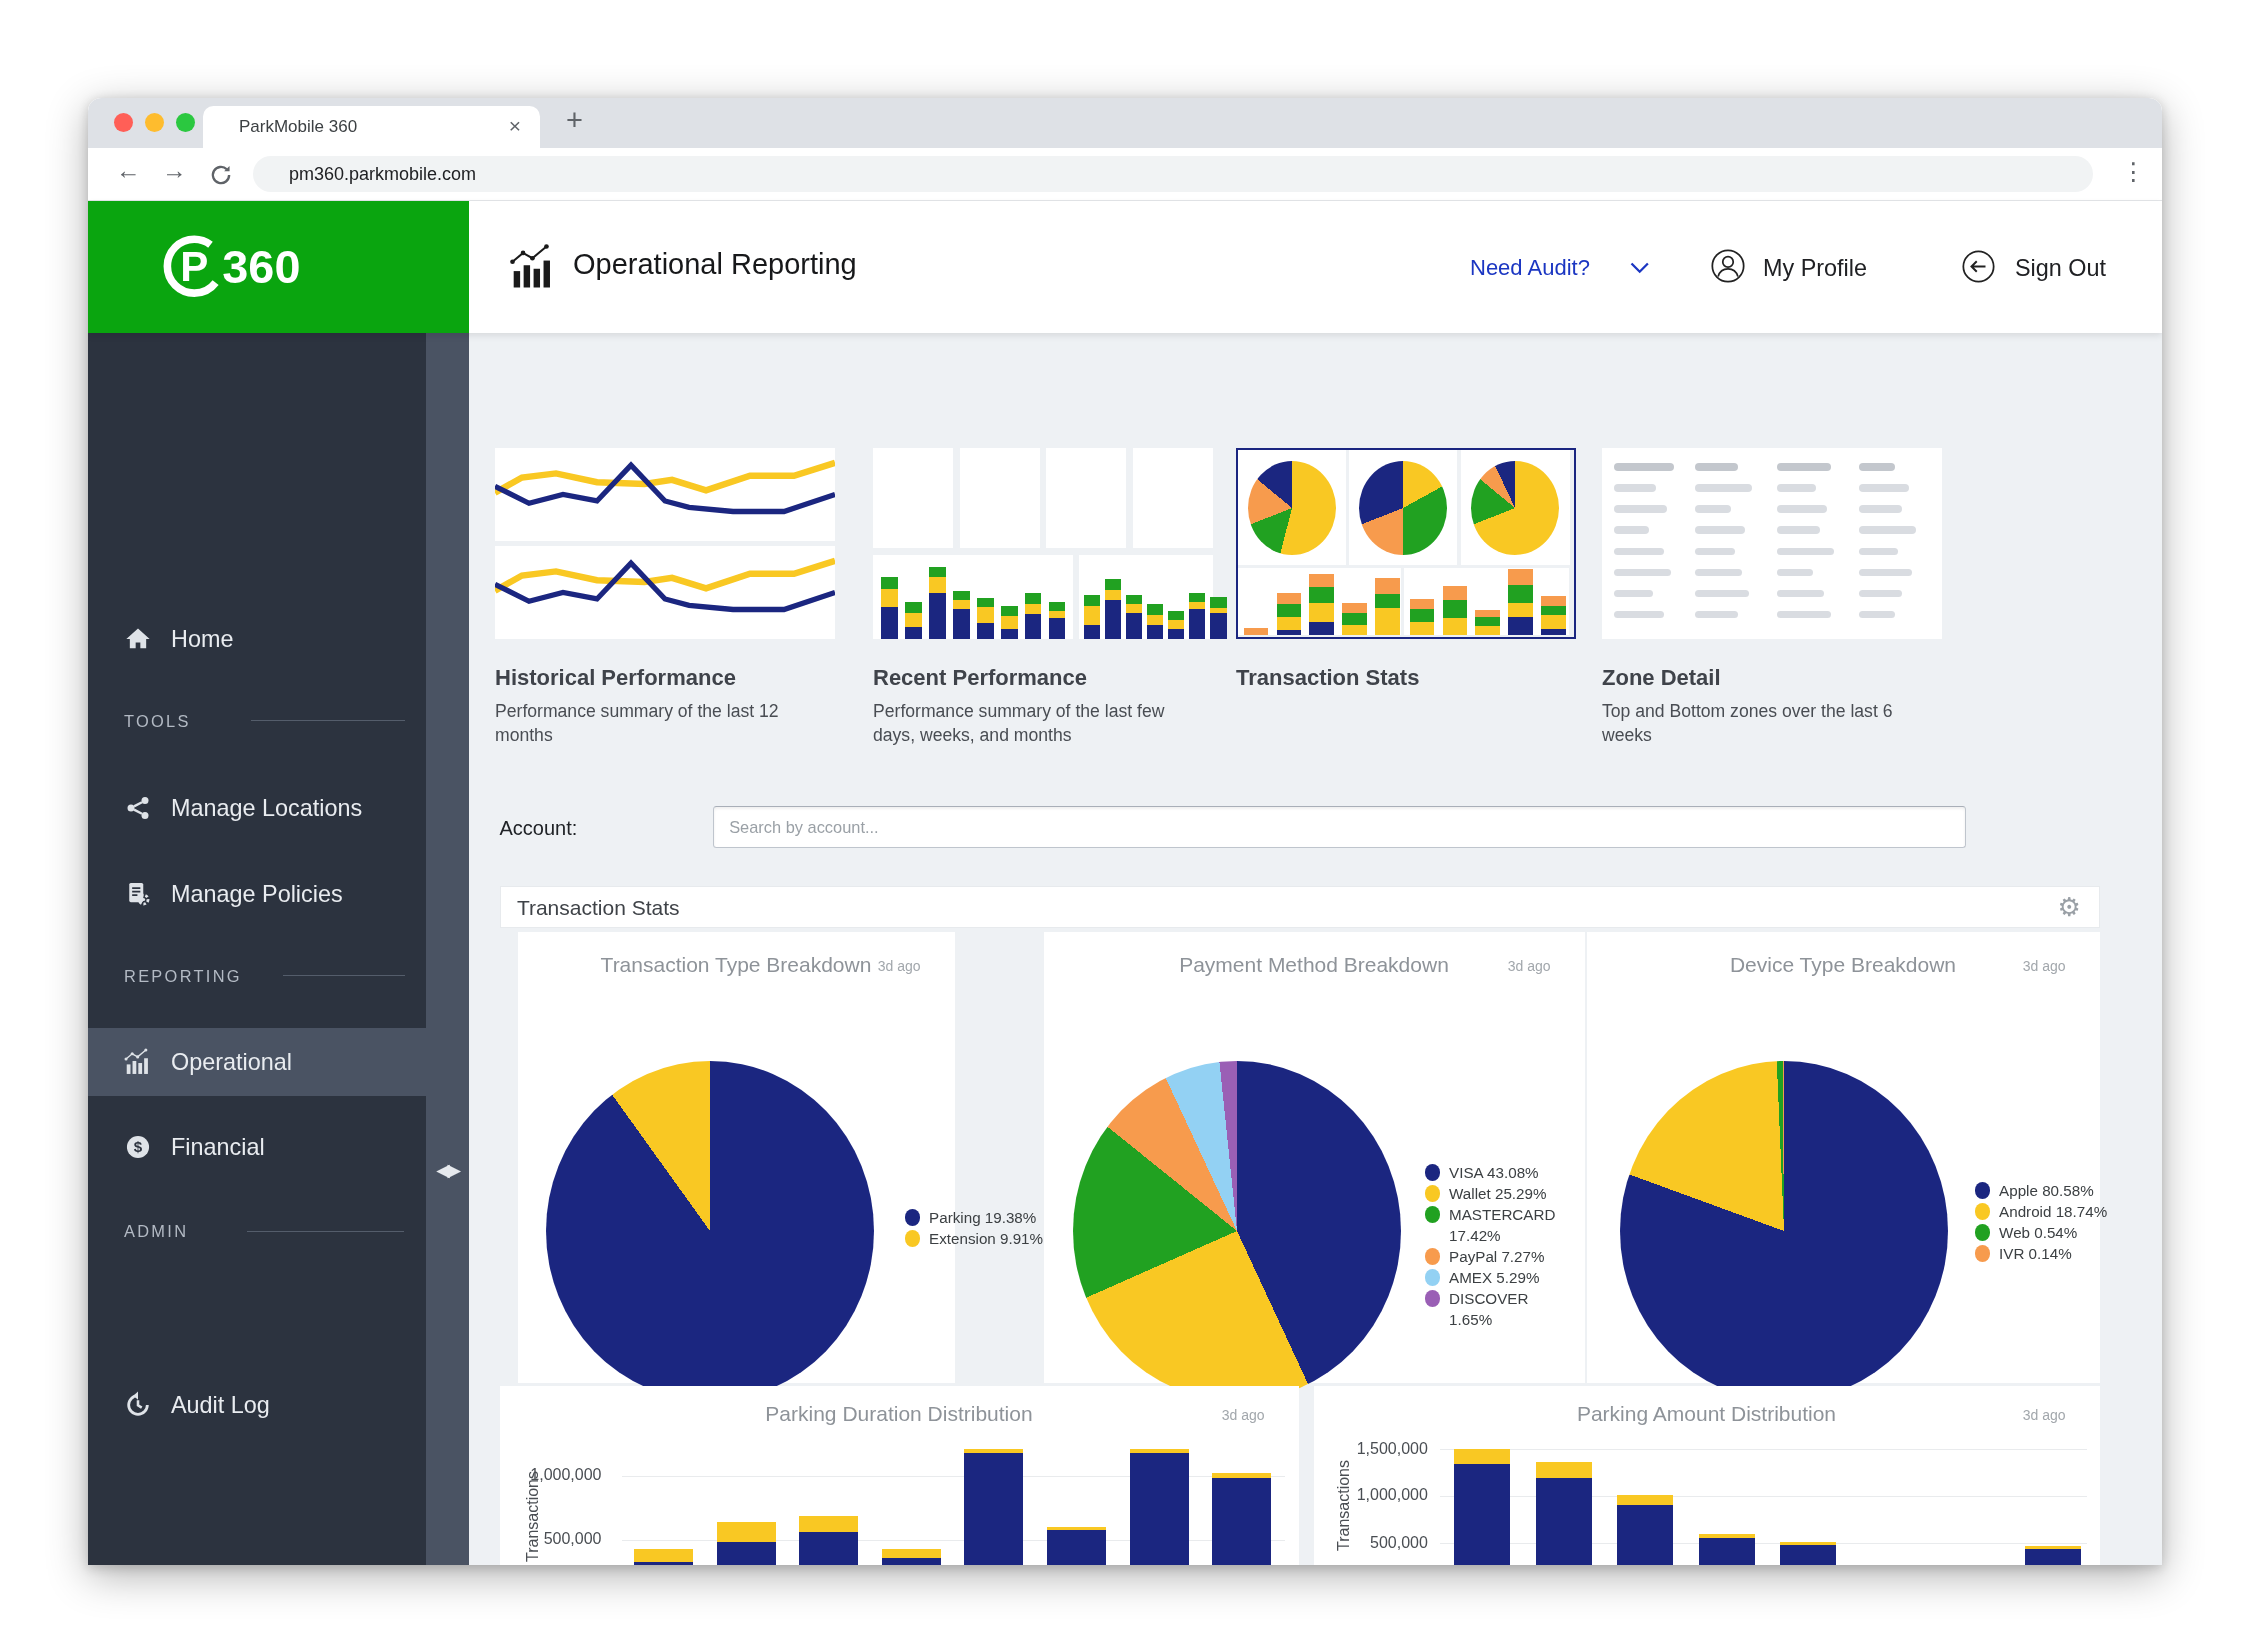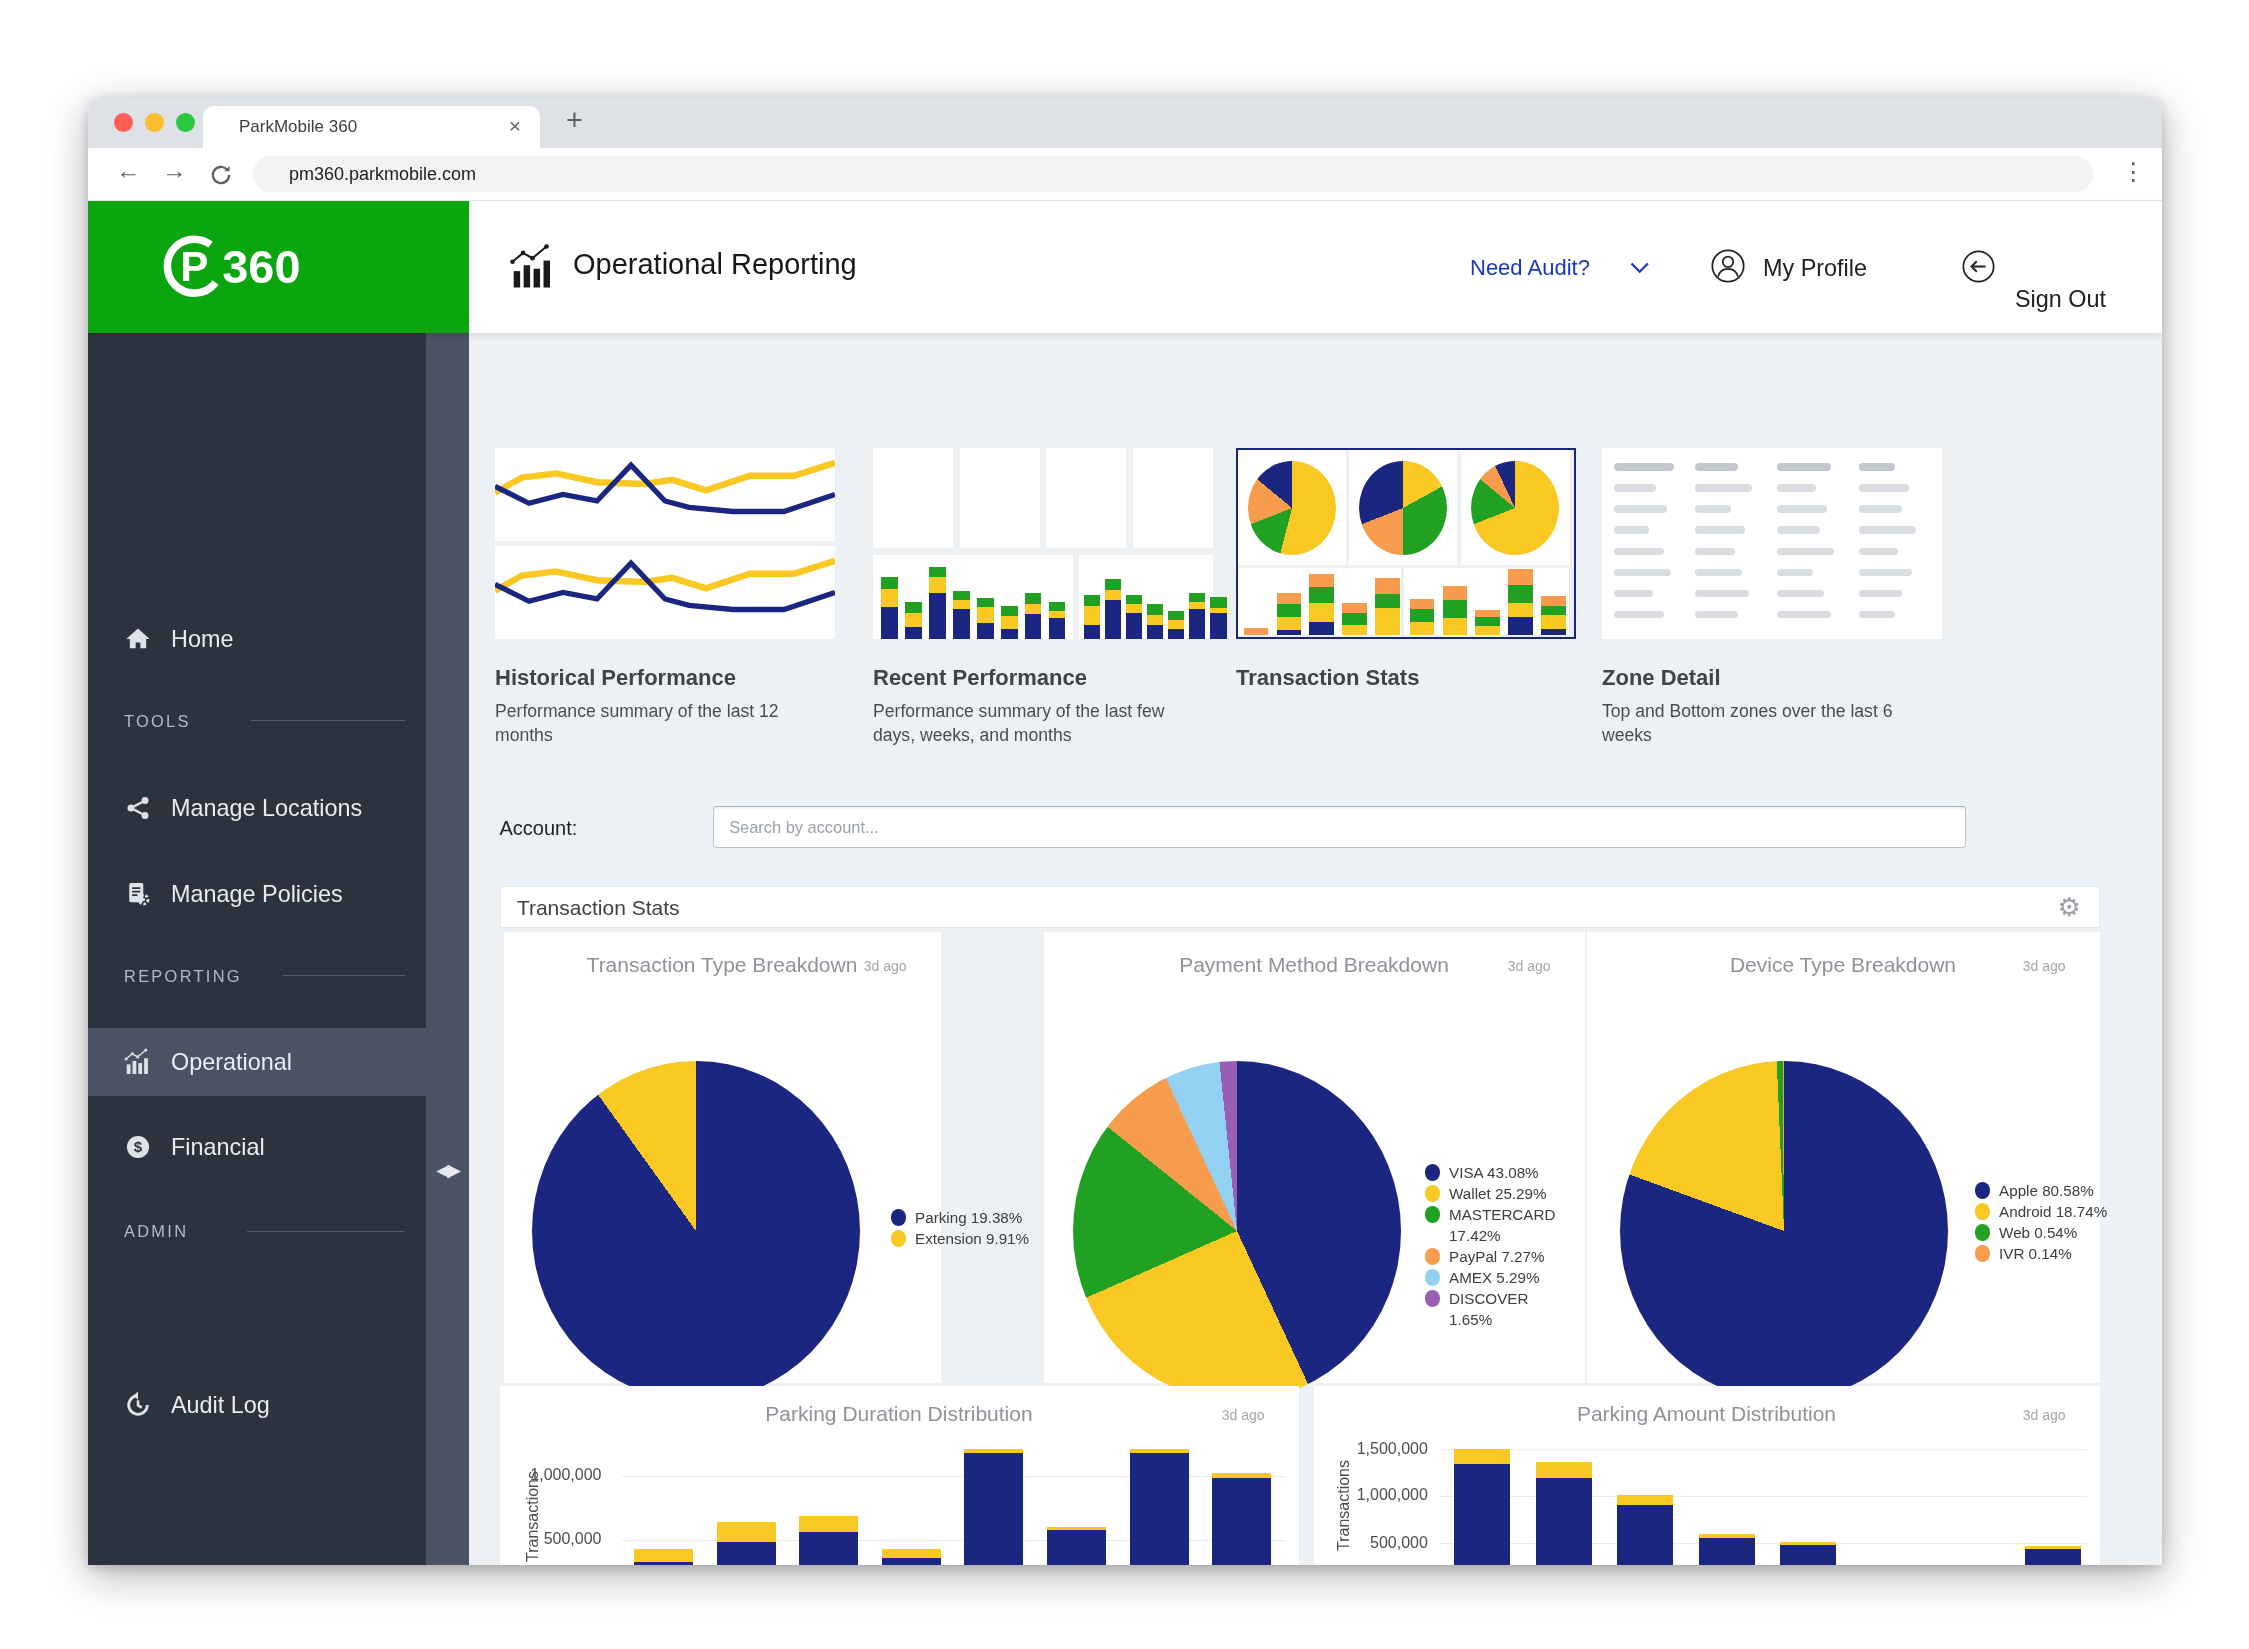--- a/index.html
+++ b/index.html
@@ -26,21 +26,21 @@
   .appheader{position:absolute;left:0;top:103px;width:100%;height:132px;background:#fff;box-shadow:0 2.9px 7px rgba(0,0,0,.10);z-index:6;}
   .logoblock{position:absolute;left:0;top:0;width:381px;height:132px;background:#0aa50f;}
   .logoblock svg{position:absolute;left:70px;top:26px;}
   .apptitle-icon{position:absolute;left:421px;top:42px;}
   .apptitle{position:absolute;left:485px;top:47px;font-size:29px;color:#17181a;font-weight:500;}
   .needhelp{position:absolute;left:1382px;top:54px;font-size:22px;color:#1b36c2;font-weight:500;cursor:pointer;}
   .chev{position:absolute;left:1540px;top:59px;}
   .prof-ic{position:absolute;left:1622px;top:47px;}
   .myprofile{position:absolute;left:1675px;top:54px;font-size:23.4px;color:#202124;}
   .so-ic{position:absolute;left:1873px;top:48px;}
-  .signout{position:absolute;left:1927px;top:54px;font-size:23.4px;color:#202124;margin-top:31px;}
+  .signout{position:absolute;left:1927px;top:54px;font-size:23.4px;color:#202124;}
 
   
   .sidebar{position:absolute;left:0;top:235px;width:381px;height:1232px;background:#2c333f;}
   .sidestrip{position:absolute;left:338px;top:0;width:43px;height:100%;background:#4a5363;}
   .collapse{position:absolute;left:338px;top:827px;width:43px;text-align:center;color:#e6e9ee;font-size:17.6px;letter-spacing:-2.3px;cursor:pointer;}
   .navitem{position:absolute;left:0;width:338px;height:68px;display:flex;align-items:center;cursor:pointer;}
   .navitem.active{background:#4a5363;}
   .navitem .ic{margin-left:36px;width:28px;height:28px;color:#dfe3e8;flex:none;}
   .navitem .lb{margin-left:19px;font-size:23.4px;color:#e9ecf0;}
   .sechead{position:absolute;left:36px;font-size:16.4px;letter-spacing:2.3px;color:#b3bac4;}
@@ -74,21 +74,21 @@
 
   .acclabel{position:absolute;left:30.5px;top:484px;font-size:20px;color:#202327;}
   .accinput{position:absolute;left:244px;top:473px;width:1253px;height:42px;box-sizing:border-box;border:0.6px solid #bfc5cd;border-top-color:#a9afb8;border-radius:3.5px;box-shadow:inset 0 1.8px 2.9px rgba(0,0,0,.07);font-size:16.4px;padding-left:15.2px;color:#202124;font-family:inherit;outline:none;background:#fff;}
   .accinput::placeholder{color:#9aa0a6;}
 
   .panel{position:absolute;left:30.5px;top:553px;width:1600px;height:949px;background:#eef1f4;}
   .panel-head{position:absolute;left:0;top:0;width:1600px;height:42px;background:#fff;border:0.6px solid #e7eaed;box-sizing:border-box;}
   .panel-title{position:absolute;left:16.4px;top:8.8px;font-size:21px;color:#3f4348;}
   .gear{position:absolute;right:17.6px;top:4.7px;font-size:26px;color:#9aa0a6;cursor:pointer;}
   .pie-card{position:absolute;top:46px;height:451px;background:#fff;}
-  .pcA{left:4px;width:437px}.pcB{left:544px;width:541px}.pcC{left:1087px;width:513px}
+  .pcA{left:18px;width:437px}.pcB{left:544px;width:541px}.pcC{left:1087px;width:513px}
   .pc-title{margin-top:21px;text-align:center;font-size:21px;color:#8e9399;}
   .ago{position:absolute;top:26px;right:34px;font-size:14px;color:#a2a7ac;}
   .pie{position:absolute;top:129px;width:328px;height:340px;border-radius:50%;}
   .pieA{left:28px}.pieB{left:29px}.pieC{left:33px}
   .legend{position:absolute;font-size:15.2px;color:#3c4043;}
   .lgA{left:387px;top:275px}.lgB{left:381px;top:230px}.lgC{left:388px;top:248px}
   .lg-row{display:flex;align-items:center;height:21px;white-space:nowrap;}
   .lg-dot{width:15.2px;height:16.4px;border-radius:50%;margin-right:9.4px;flex:none;}
 
   .bar-card{position:absolute;top:500px;height:434px;background:#fff;}

